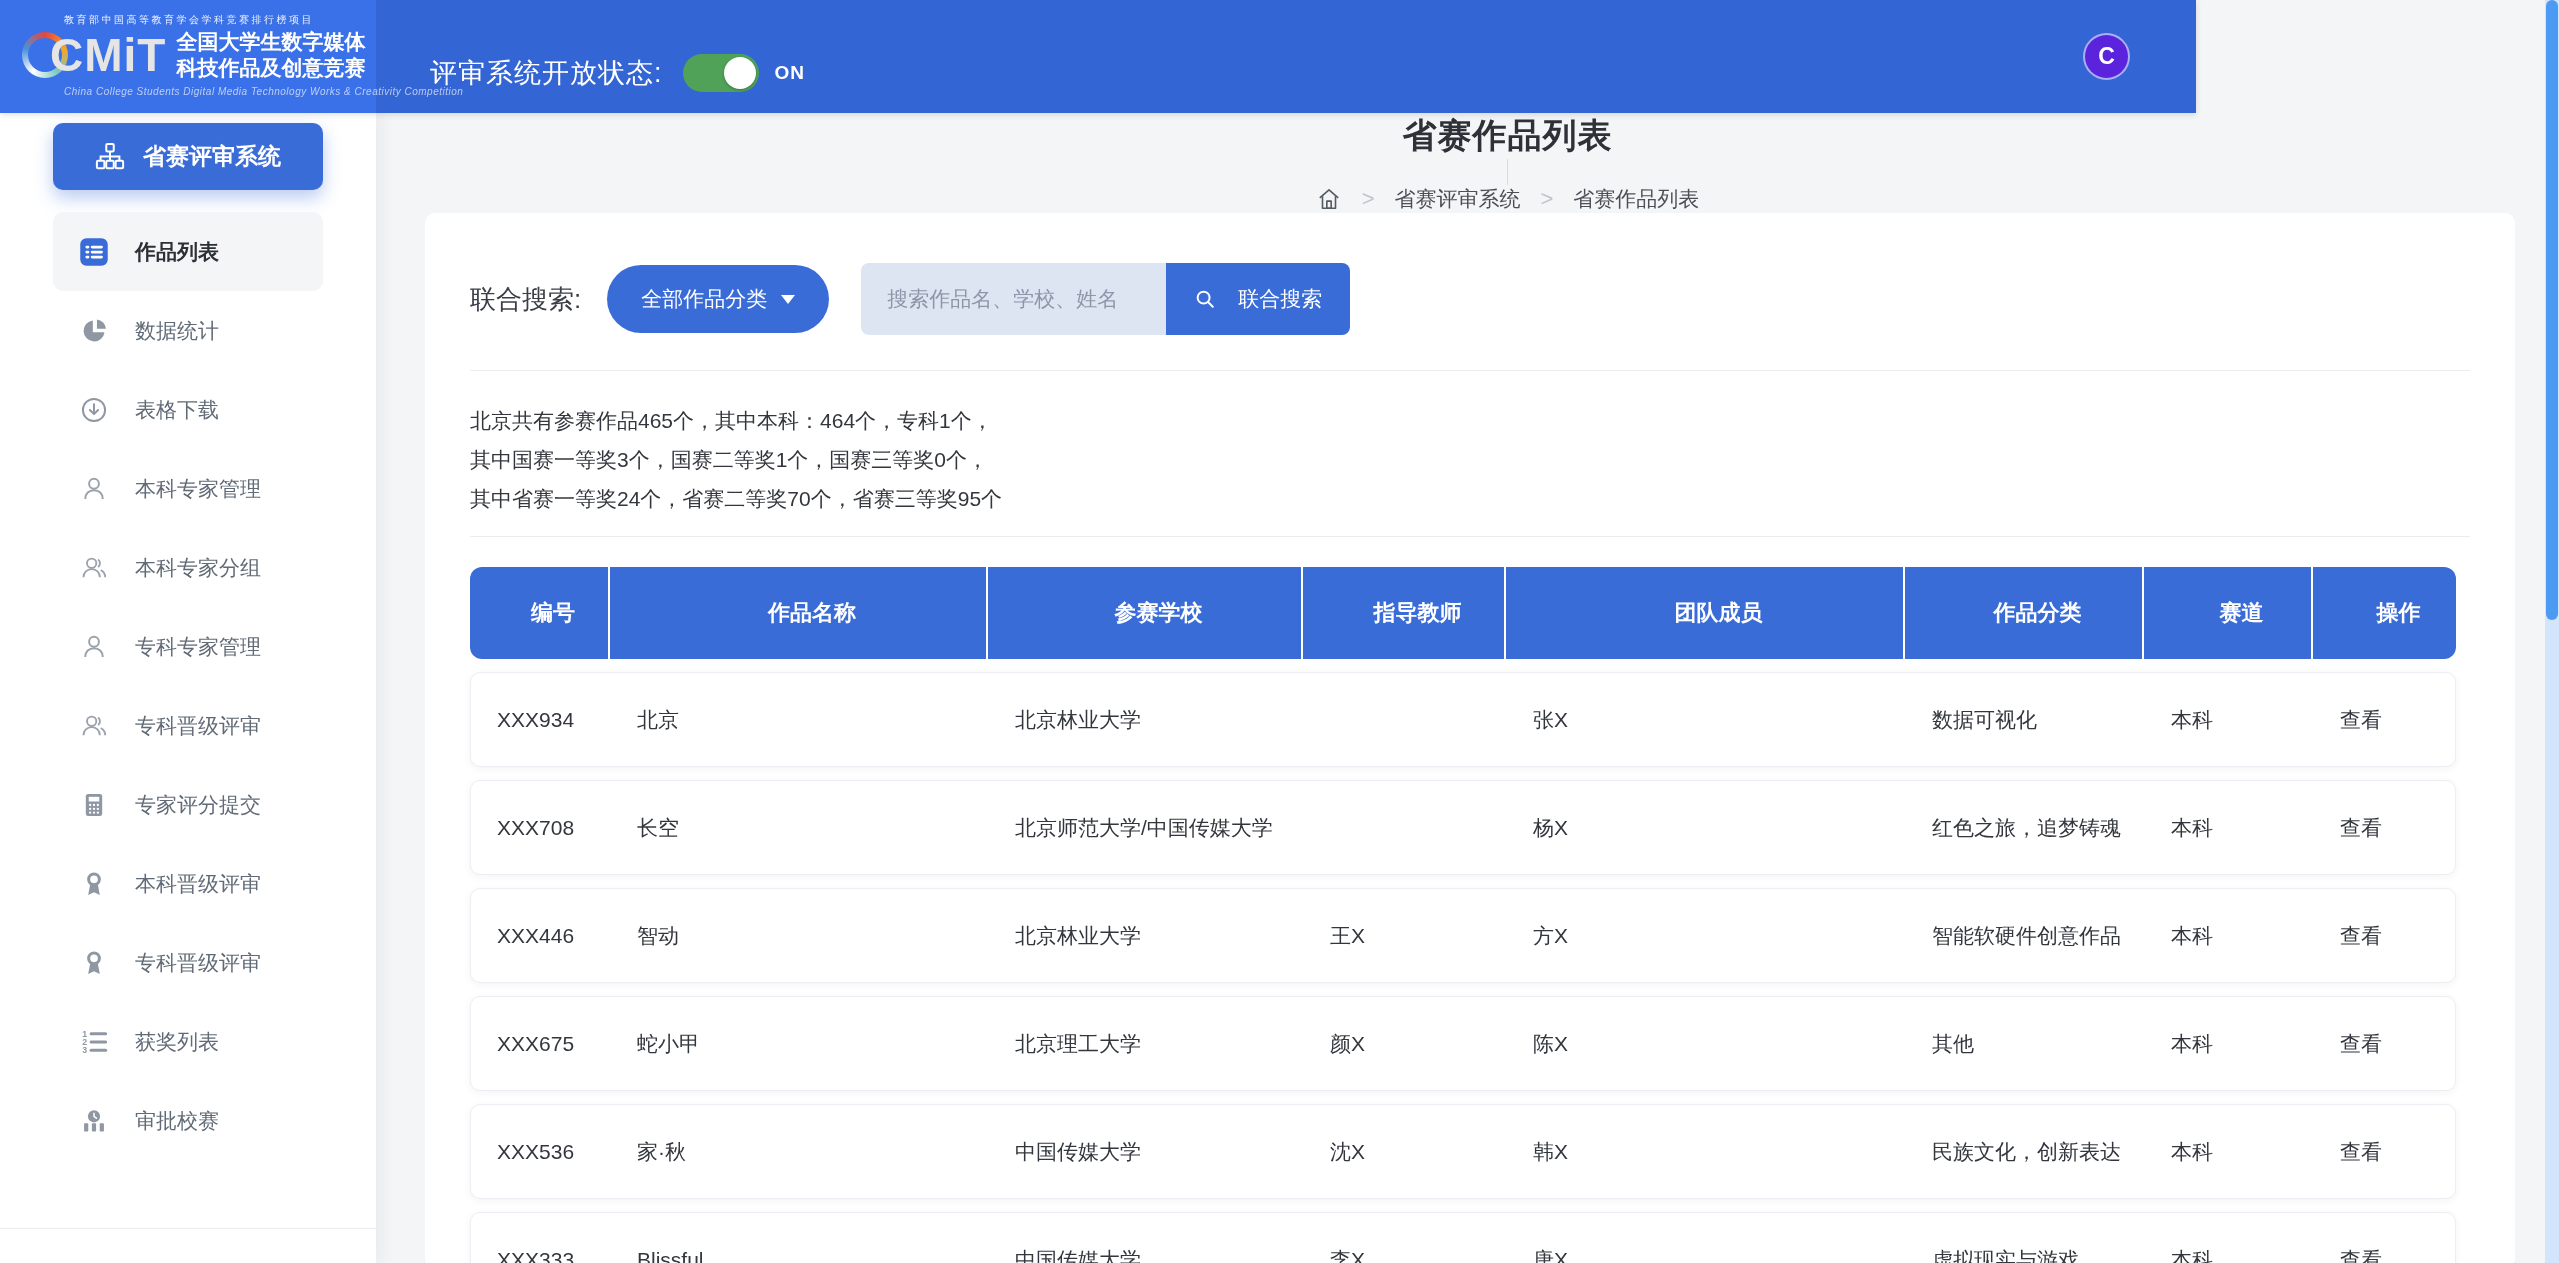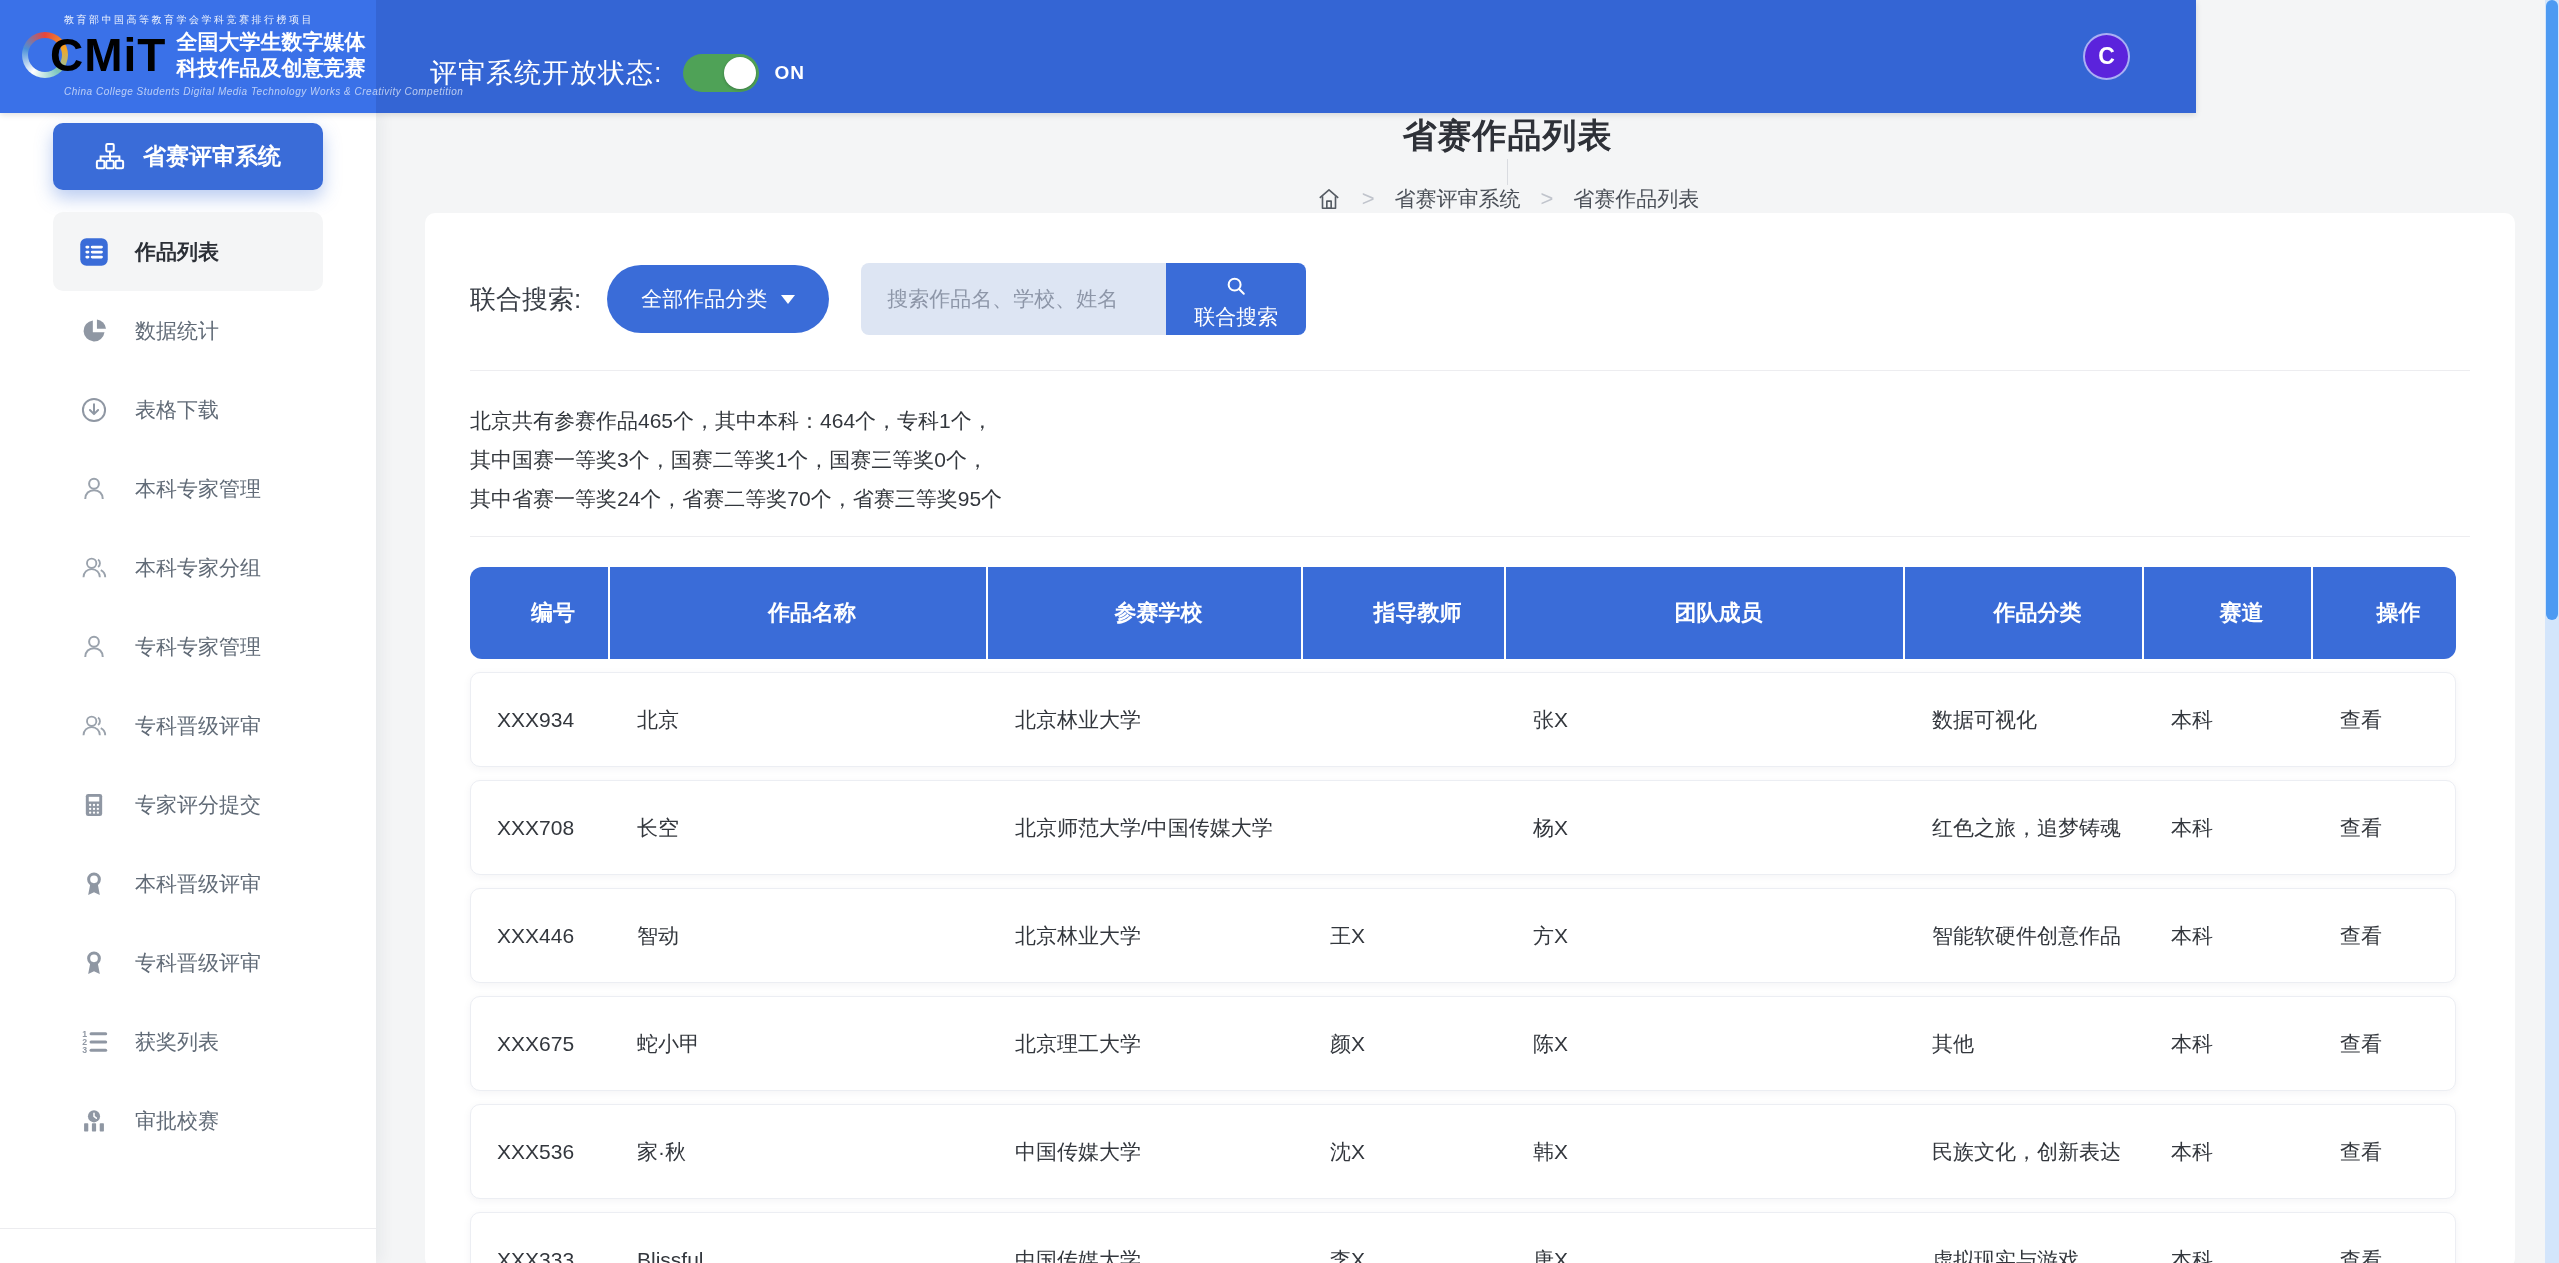--- a/index.html
+++ b/index.html
@@ -6,21 +6,21 @@
   html,body { width:2559px; height:1263px; overflow:hidden; }
   body { background:#f4f5f6; font-family:"Liberation Sans","DejaVu Sans",sans-serif; color:#33373d; position:relative; }
 
   
   .topbar { position:absolute; top:0; left:0; width:2196px; height:113px; background:#3465d4; z-index:5; box-shadow:0 2px 6px rgba(0,0,0,.12); }
   .logo-block { position:absolute; left:0; top:0; width:376px; height:113px; background:#3a71e8; }
   .logo-caption { position:absolute; left:64px; top:13px; font-size:10px; letter-spacing:2.5px; color:rgba(255,255,255,.9); white-space:nowrap; }
   .logo-row { position:absolute; left:22px; top:28px; display:flex; align-items:center; }
   .logo-ring { width:46px; height:46px; border-radius:50%; background:conic-gradient(#e8453c,#f5a623,#7ec8c0,#ffffff,#4a90d9,#e8453c); position:relative; flex:none; }
   .logo-ring::after { content:""; position:absolute; inset:6px; border-radius:50%; background:#3a71e8; }
-  .logo-cmit { font-size:46px; font-weight:800; color:#000000; letter-spacing:1px; margin-left:-18px; position:relative; }
+  .logo-cmit { font-size:46px; font-weight:800; color:#e5e5e5; letter-spacing:1px; margin-left:-18px; position:relative; }
   .logo-cn { margin-left:10px; color:#fff; font-weight:bold; font-size:21px; line-height:26px; white-space:nowrap; }
   .logo-en { position:absolute; left:64px; top:86px; font-size:10px; color:rgba(255,255,255,.65); white-space:nowrap; letter-spacing:.5px;font-style:italic; }
 
   .status-block { position:absolute; left:430px; top:16px; height:113px; display:flex; align-items:center; }
   .status-label { color:#fff; font-size:27px; letter-spacing:1px; }
   .toggle { width:76px; height:38px; border-radius:19px; background:#4fa257; position:relative; margin-left:20px; cursor:pointer; flex:none; }
   .toggle-knob { position:absolute; top:3px; right:3px; width:32px; height:32px; border-radius:50%; background:#fff; box-shadow:0 1px 3px rgba(0,0,0,.25); }
   .toggle-on { color:#fff; font-size:19px; font-weight:bold; margin-left:16px; letter-spacing:1px; }
 
   .avatar { position:absolute; right:66px; top:33px; width:47px; height:47px; border-radius:50%; background:#5b23dc; border:2px solid rgba(190,210,250,.8); display:flex; align-items:center; justify-content:center; color:#fff; font-weight:800; font-size:23px; cursor:pointer; }
@@ -44,21 +44,21 @@
   .crumb-link { cursor:pointer; }
 
   .panel { position:absolute; left:49px; top:100px; width:2090px; height:1055px; background:#fff; border-radius:10px; padding:0 45px; }
 
   .search-row { padding-top:50px; display:flex; align-items:center; }
   .search-label { font-size:26px; color:#3a3f47; margin-right:26px; }
   .dropdown { height:68px; padding:0 34px; background:#3a6cd8; border:none; border-radius:34px; color:#fff; font-size:21px; display:flex; align-items:center; gap:14px; cursor:pointer; }
   .caret-down { width:0; height:0; border-left:7px solid transparent; border-right:7px solid transparent; border-top:9px solid #fff; }
   .search-input { margin-left:32px; width:305px; height:72px; background:#dde5f3; border:none; border-radius:8px 0 0 8px; padding:0 26px; font-size:21px; color:#333; outline:none; }
   .search-input::placeholder { color:#8d96a8; }
-  .search-btn { height:72px; padding:12px 28px; background:#3a6cd8; border:none; border-radius:0 8px 8px 0; color:#fff; font-size:21px; display:flex; align-items:center; gap:6px; cursor:pointer;flex-direction:column; }
+  .search-btn { height:72px; padding:12px 28px; background:#3a6cd8; border:none; border-radius:0 8px 8px 0; color:#fff; font-size:21px; display:flex; align-items:center; gap:22px; cursor:pointer; }
 
   .panel-hr { height:1px; background:#ededf0; border:none; }
   .hr1 { margin-top:35px; }
   .hr2 { margin-top:18px; }
   .stats { margin-top:30px; }
   .stats p { font-size:21px; color:#33373d; line-height:39px; }
 
   .table { margin-top:30px; width:1986px; }
   .thead { display:grid; grid-template-columns:140px 378px 315px 203px 399px 239px 169px 143px; }
   .th { background:#3a6cd8; color:#fff; font-weight:bold; font-size:22px; height:92px; display:flex; align-items:center; justify-content:center; border-right:2px solid #fff;padding-left:28px; }

